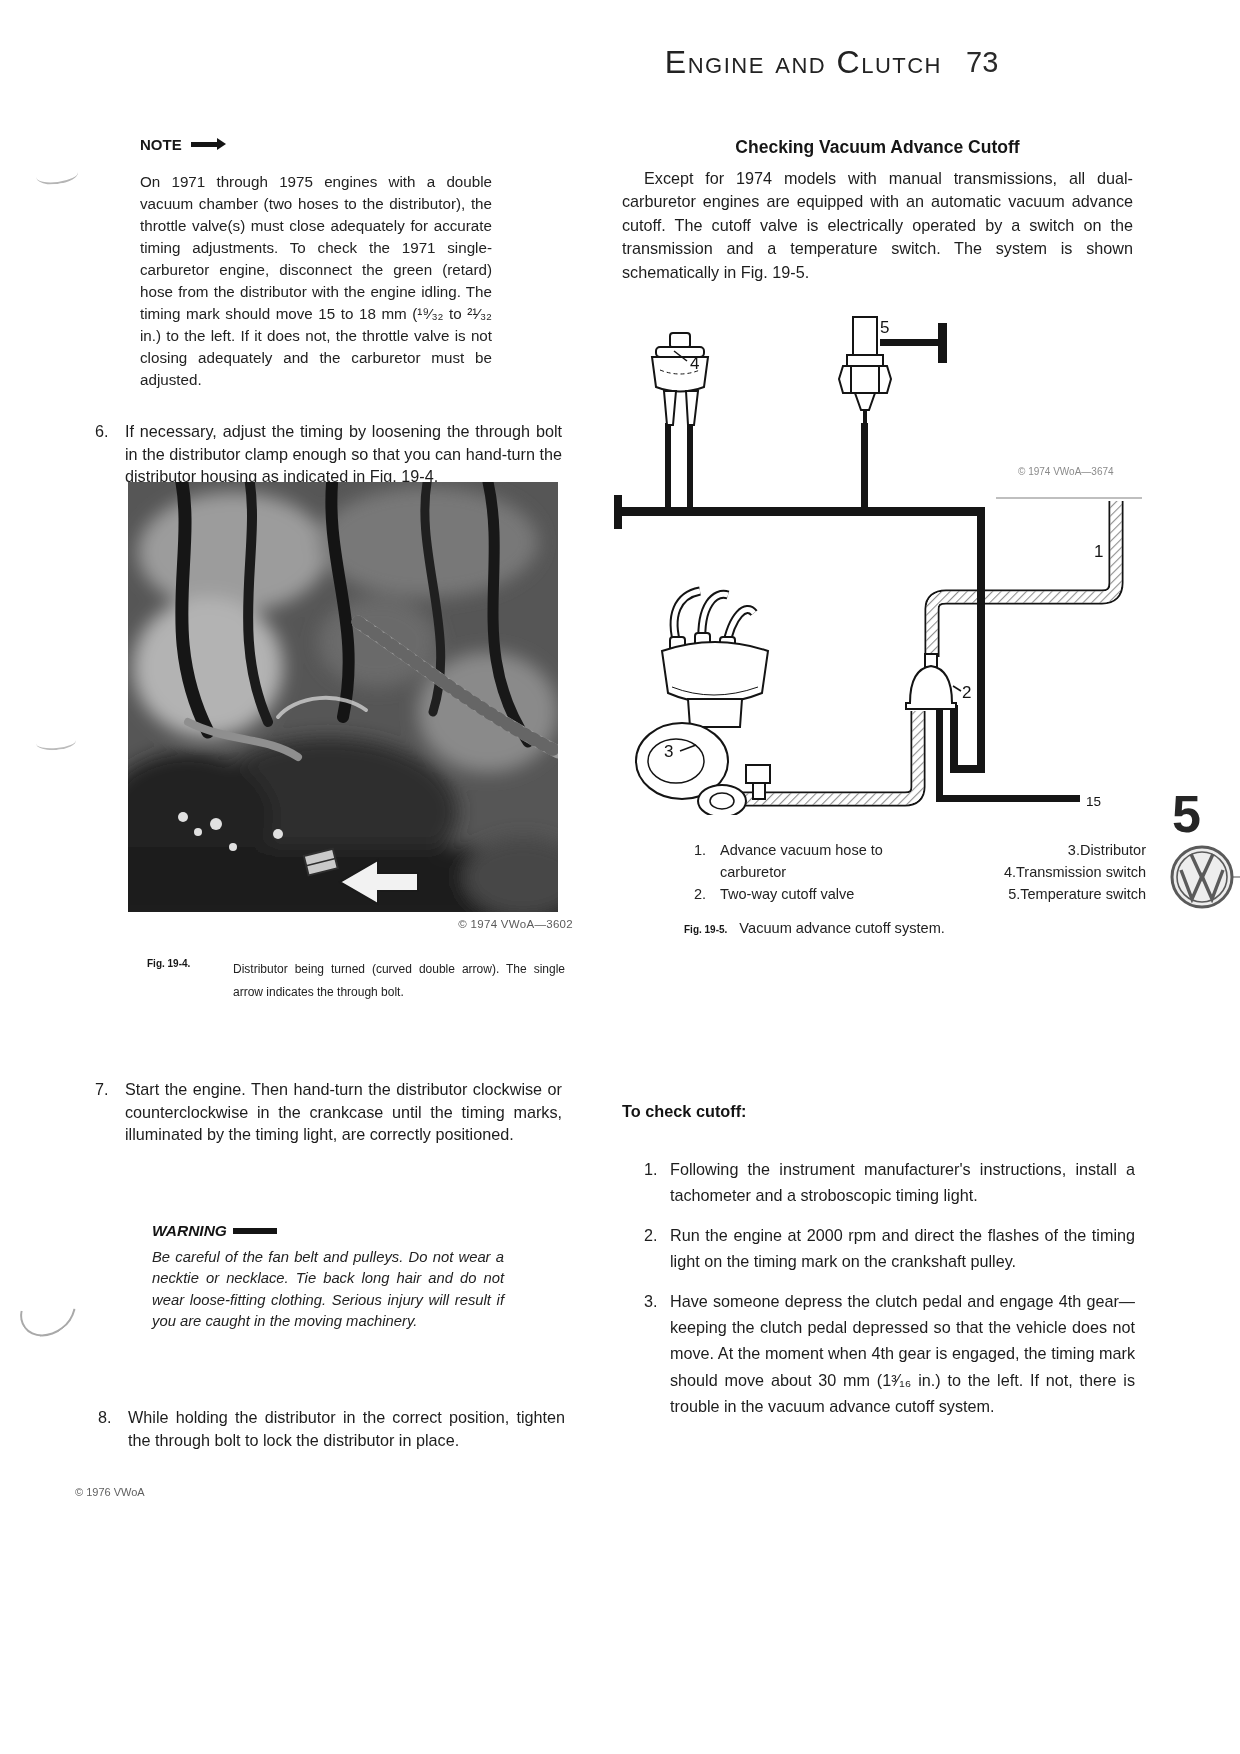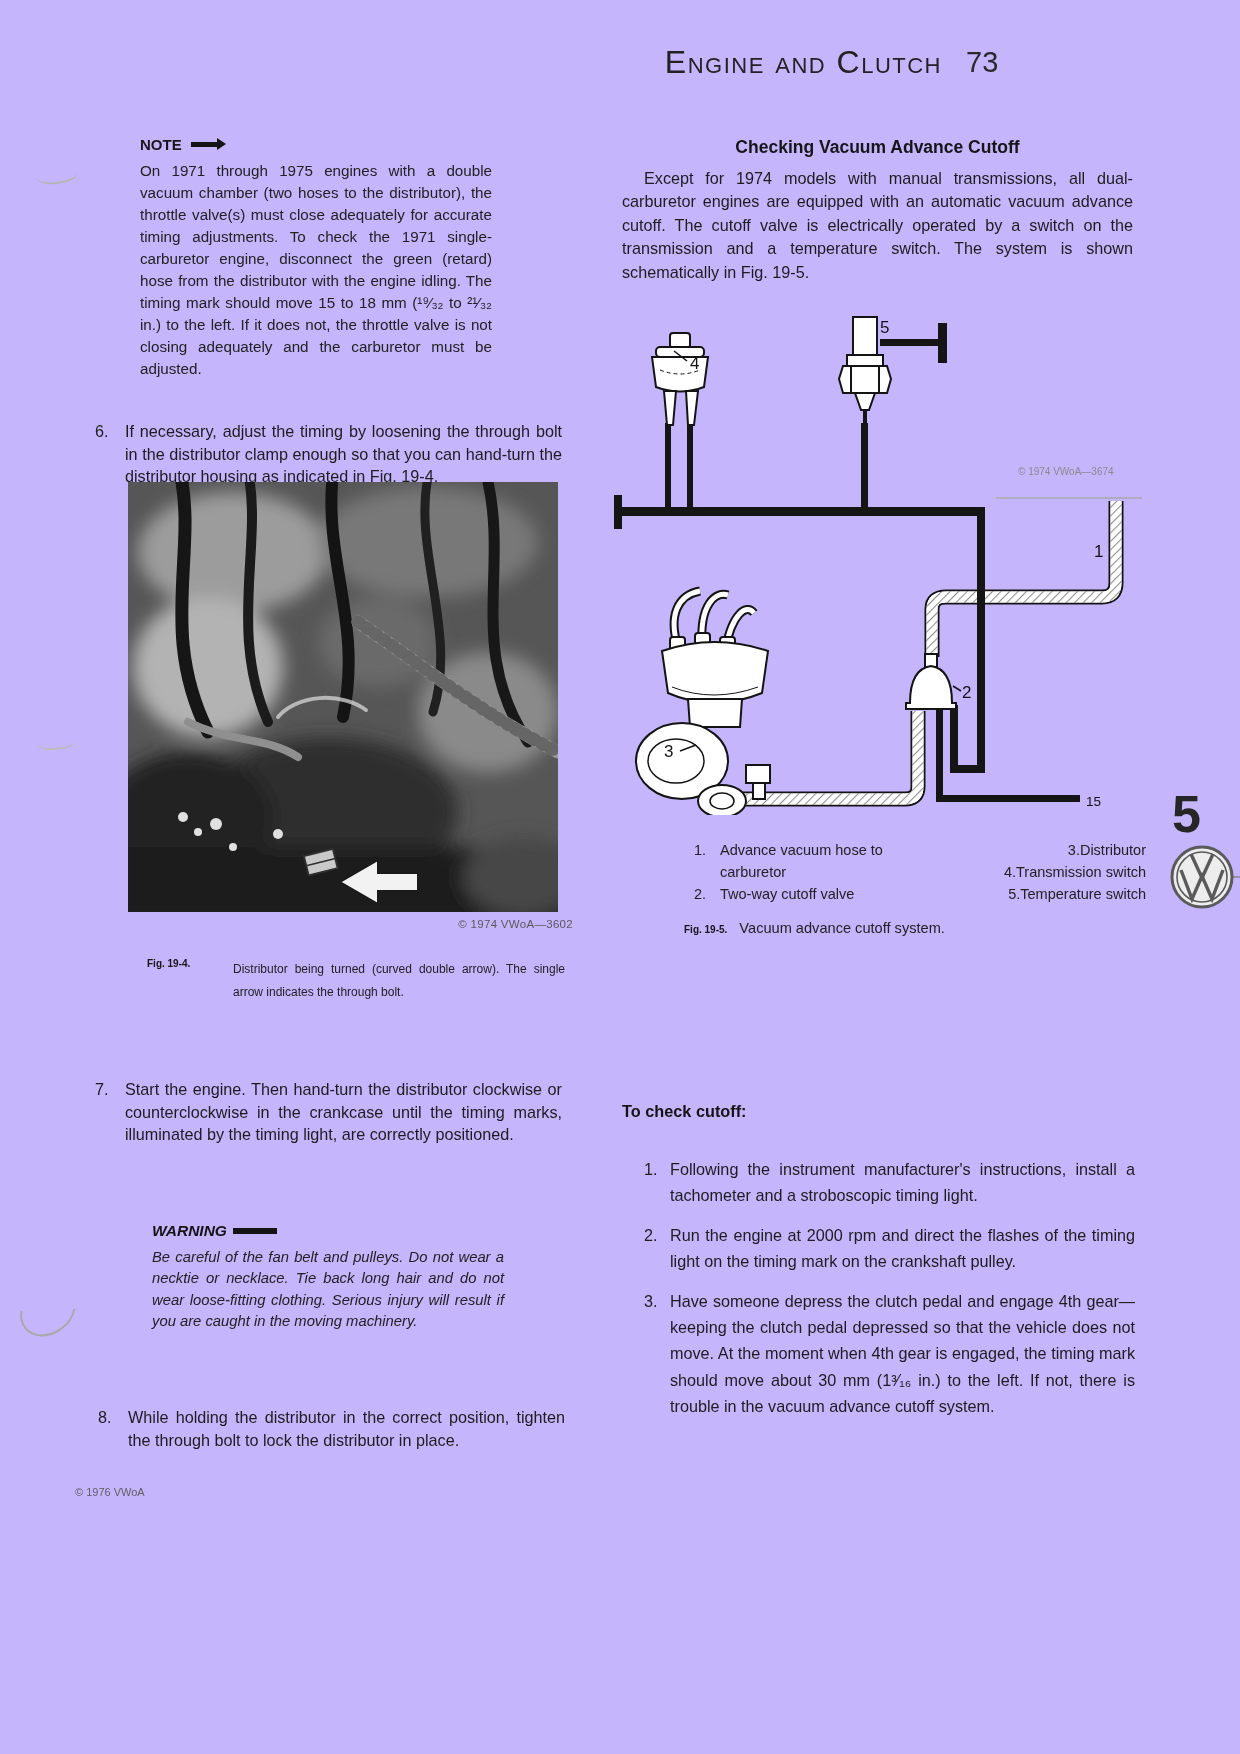--- a/index.html
+++ b/index.html
@@ -1,37 +1,37 @@
 <!DOCTYPE html>
 <html><head>
 <meta charset="utf-8">
 <style>
   html,body{margin:0;padding:0;background:#e8e8e6;}
   .page{
     position:relative; width:1240px; height:1754px; margin:0 auto;
-    background:#c4b5fd; overflow:hidden;
+    background:#ffffff; overflow:hidden;
     font-family:"Liberation Sans","DejaVu Sans",sans-serif;
     color:#1f1f1f; -webkit-font-smoothing:antialiased;
   }
   .abs{position:absolute;}
 
   
   .hdr-title{
     top:44px; left:560px; width:382px; text-align:right;
     font-variant:small-caps; font-size:32px; letter-spacing:1.5px; color:#222;
   }
   .hdr-num{ top:46px; left:966px; font-size:29px; color:#2a2a2a; }
 
   
   .note-block{ left:140px; top:136px; width:352px; }
   .note-head{ font-weight:bold; font-size:15px; color:#181818; display:flex; align-items:center;}
   .note-arrow{ display:inline-block; width:26px; height:5px; background:#141414; margin-left:9px; position:relative;}
   .note-arrow::after{ content:""; position:absolute; right:-9px; top:-4px;
     border-left:9px solid #141414; border-top:6.5px solid transparent; border-bottom:6.5px solid transparent;}
-  .note-text{ margin-top:7px; font-size:15.2px; line-height:22px; text-align:justify; color:#222;}
+  .note-text{ margin-top:18px; font-size:15.2px; line-height:22px; text-align:justify; color:#222;}
 
   .step{ font-size:16.2px; line-height:22.5px; color:#1d1d1d;}
   .step .num{ position:absolute; left:-30px; top:0; }
   .step-l6{ left:125px; top:420px; width:437px; text-align:justify;}
   .step-l7{ left:125px; top:1078px; width:437px; text-align:justify;}
   .step-l8{ left:128px; top:1406px; width:437px; text-align:justify;}
 
   .photo-wrap{ left:128px; top:482px; width:430px; height:430px; background:#444; }
   .photo-credit{ left:128px; top:918px; width:445px; text-align:right;
     font-size:11.5px; color:#5a5a5a; letter-spacing:.3px;}

